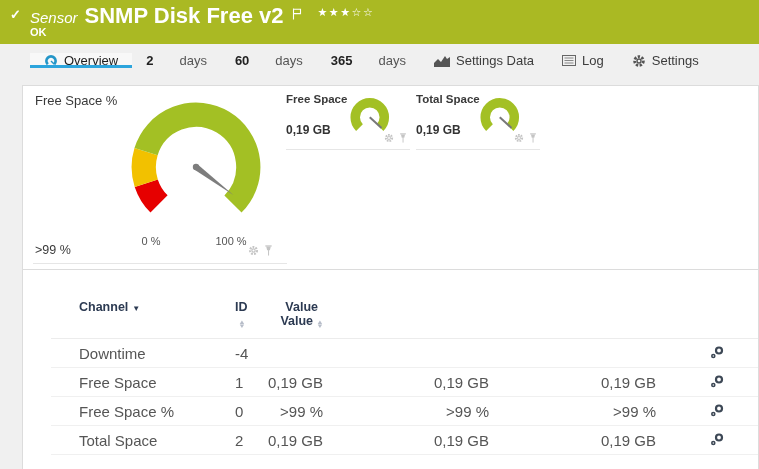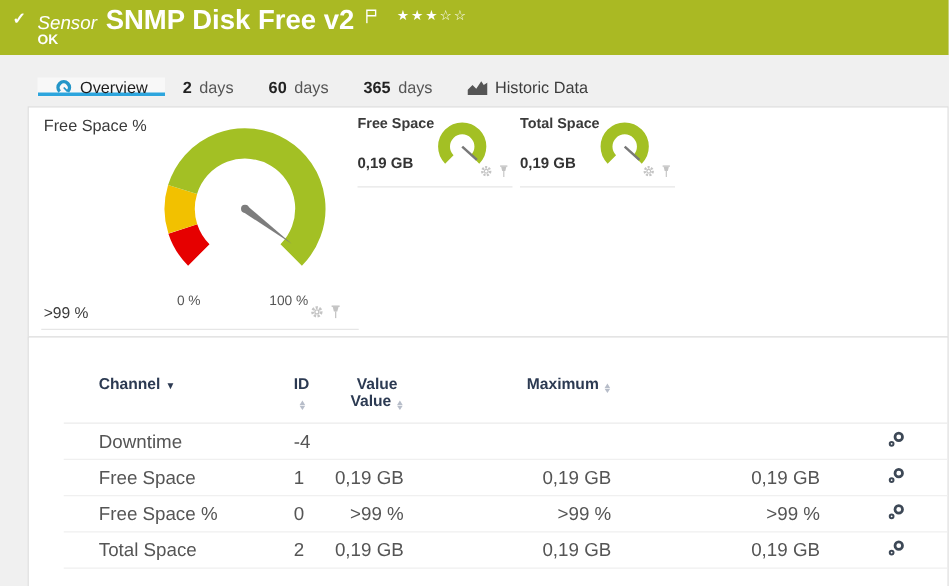--- a/index.html
+++ b/index.html
@@ -12,25 +12,25 @@
   .hdr{position:absolute;top:0;left:0;right:0;height:44px;background:#aab923;color:#fff;}
   .hdr .check{position:absolute;left:10px;top:7px;font-size:13px;font-weight:bold;}
   .hdr-line{position:absolute;left:30px;top:3px;display:flex;align-items:baseline;gap:7px;white-space:nowrap;}
   .hdr-kind{font-style:italic;font-size:15px;}
   .hdr-title{font-size:22px;font-weight:bold;}
   .hdr-flag{align-self:flex-start;margin-top:3px;margin-left:2px;}
   .hdr-stars{align-self:flex-start;margin-top:3px;margin-left:8px;font-size:11px;letter-spacing:1.5px;}
   .hdr-ok{position:absolute;left:30px;top:26px;font-size:11px;font-weight:bold;text-align:right;}
   
   .tabbar{position:absolute;top:44px;left:0;right:0;height:33px;background:#f0f0f0;
-    display:flex;align-items:flex-end;padding-left:30px;font-size:13px;color:#3c3c3c;}
+    display:flex;align-items:center;padding-left:30px;font-size:13px;color:#3c3c3c;}
   .tab{display:flex;align-items:center;gap:6px;padding:0 14px;white-space:nowrap;}
   .tab.active{background:#f8f8f8;box-shadow:inset 0 -3px 0 #2da5dd;color:#1d1d1d;}
   .tab .num{font-weight:bold;color:#222;}
-  .tab .days{color:#555;}
+  .tab .days{color:#555;margin-left:20px;}
   .ticon{flex:0 0 auto;display:inline-flex;}
   
   .panel{background:#fff;border:1px solid #dcdcdc;box-sizing:border-box;position:absolute;left:22px;right:0;padding-left:28px;}
   .panel1{top:85px;height:187px;}
   .gbox{position:absolute;}
   .gbox-main{left:10px;top:5px;width:254px;height:172px;border-bottom:1px solid #e6e6e6;}
   .gtitle{position:absolute;left:2px;top:2px;font-size:13px;color:#3a3a3a;}
   .gauge-main{position:absolute;left:74px;top:6px;}
   .scale{position:absolute;width:44px;text-align:center;font-size:11px;color:#555;top:144px;}
   .scale-min{left:96px;} .scale-max{left:176px;}
@@ -96,21 +96,42 @@
   <div class="tab">
     <span class="num">365</span>
     <span class="days">days</span>
   </div>
   <div class="tab">
     <span class="ticon">
       <svg width="16" height="12" viewBox="0 0 16 12">
           <polygon points="0,12 0,8 4,4 7,7 11,1 13,4 16,2 16,12" fill="#555"></polygon>
         </svg>
     </span>
-    <span>Historic Data</span>
+    <span>Settings Data</span>
+  </div>
+  <div class="tab">
+    <span class="ticon">
+      <svg width="14" height="11" viewBox="0 0 14 11">
+          <rect x="0.5" y="0.5" width="13" height="10" fill="none" stroke="#666"></rect>
+          <line x1="2.5" y1="3" x2="11.5" y2="3" stroke="#888"></line>
+          <line x1="2.5" y1="5.5" x2="11.5" y2="5.5" stroke="#888"></line>
+          <line x1="2.5" y1="8" x2="11.5" y2="8" stroke="#888"></line>
+        </svg>
+    </span>
+    <span>Log</span>
+  </div>
+  <div class="tab">
+    <span class="ticon">
+      <svg width="14" height="14" viewBox="0 0 16 16">
+          <circle cx="8" cy="8" r="5" fill="none" stroke="#555" stroke-width="3.2" stroke-dasharray="2.6 1.7"></circle>
+          <circle cx="8" cy="8" r="3.1" fill="#555"></circle>
+          <circle cx="8" cy="8" r="1.5" fill="#f0f0f0"></circle>
+        </svg>
+    </span>
+    <span>Settings</span>
   </div>
 </div>
 
 <div class="panel panel1">
 
   <div class="gbox gbox-main">
     <div class="gtitle">Free Space %</div>
     <svg class="gauge-main" width="178" height="140" viewBox="0 0 190 150">
       <path d="M 55.4 114.6 A 56 56 0 0 1 41.7 92.3" stroke="#e60000" stroke-width="26" fill="none"></path>
       <path d="M 41.7 92.3 A 56 56 0 0 1 41.5 58.5" stroke="#f2c100" stroke-width="26" fill="none"></path>
@@ -196,24 +217,20 @@
   <div class="trow thead">
     <div><span>Channel</span><span class="caret">▼</span></div>
     <div class="c-id"><span>ID</span><span class="sort">
           <span>▲</span>
           <span>▼</span>
         </span></div>
     <div class="c-last"><span class="lv-stack"><span>Value</span><br><span>Value</span><span class="sort">
             <span>▲</span>
             <span>▼</span>
           </span></span></div>
-    <div class="c-max"><span>Maximum</span><span class="sort">
-          <span>▲</span>
-          <span>▼</span>
-        </span></div>
     <div></div>
   </div>
 
   <div class="trow tdata">
     <div>Downtime</div>
     <div class="c-id">-4</div>
     <div class="c-last"></div>
     <div class="c-min"></div>
     <div class="c-max"></div>
     <div class="c-gear">

